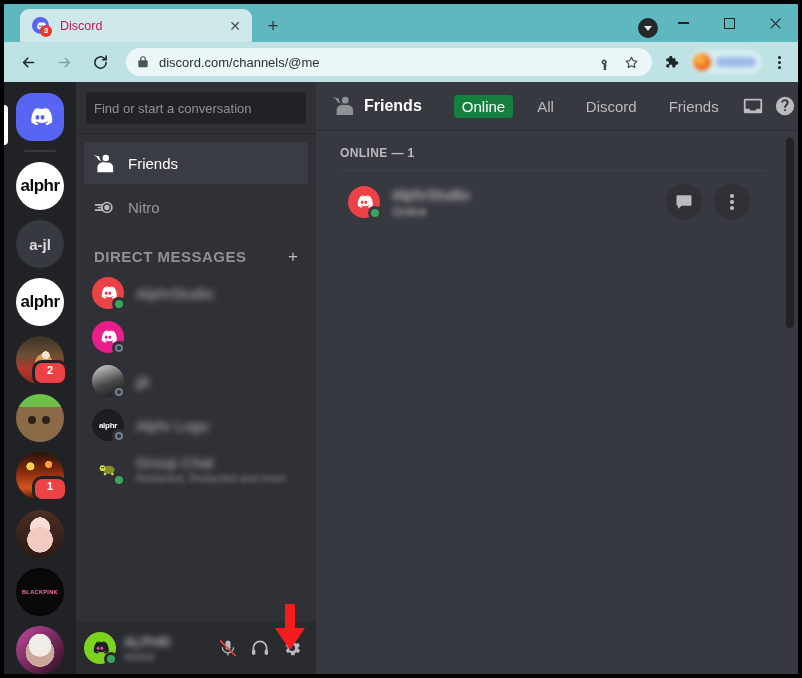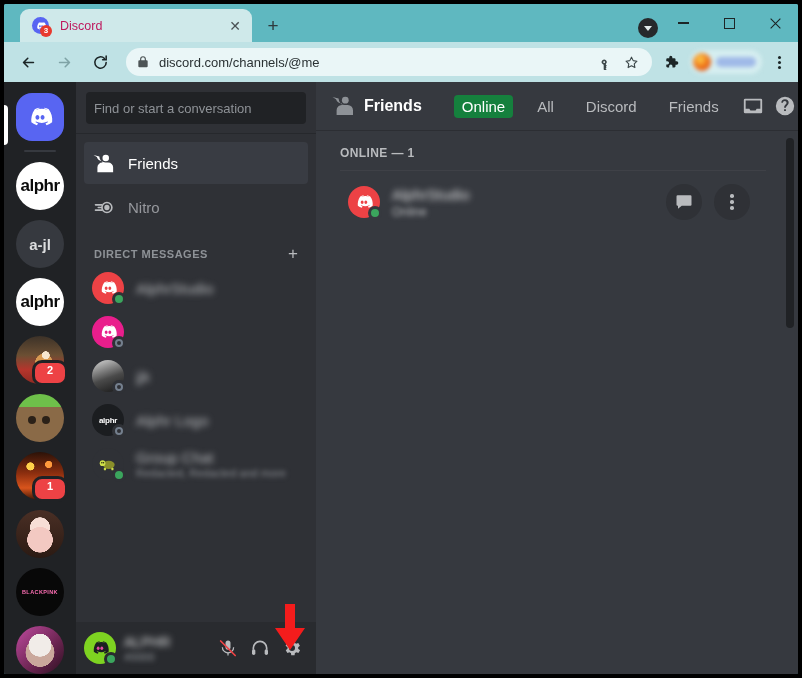--- a/index.html
+++ b/index.html
@@ -362,21 +362,21 @@
   .dmrow .lbl { font-size: 15px; color: #96989d; }
   .dmrow.active .lbl { color: #fff; font-weight: 500; }
 
   .dm-head {
     display: flex;
     align-items: center;
     justify-content: space-between;
     padding: 18px 10px 6px 10px;
   }
   .dm-head .t {
-    font-size: 11px;
+    font-size: 15px;
     font-weight: bold;
     letter-spacing: 0.5px;
     color: #8e9297;
   }
   .dm-head .plus {
     color: #b9bbbe;
     font-size: 17px;
     line-height: 12px;
     cursor: pointer;
   }

